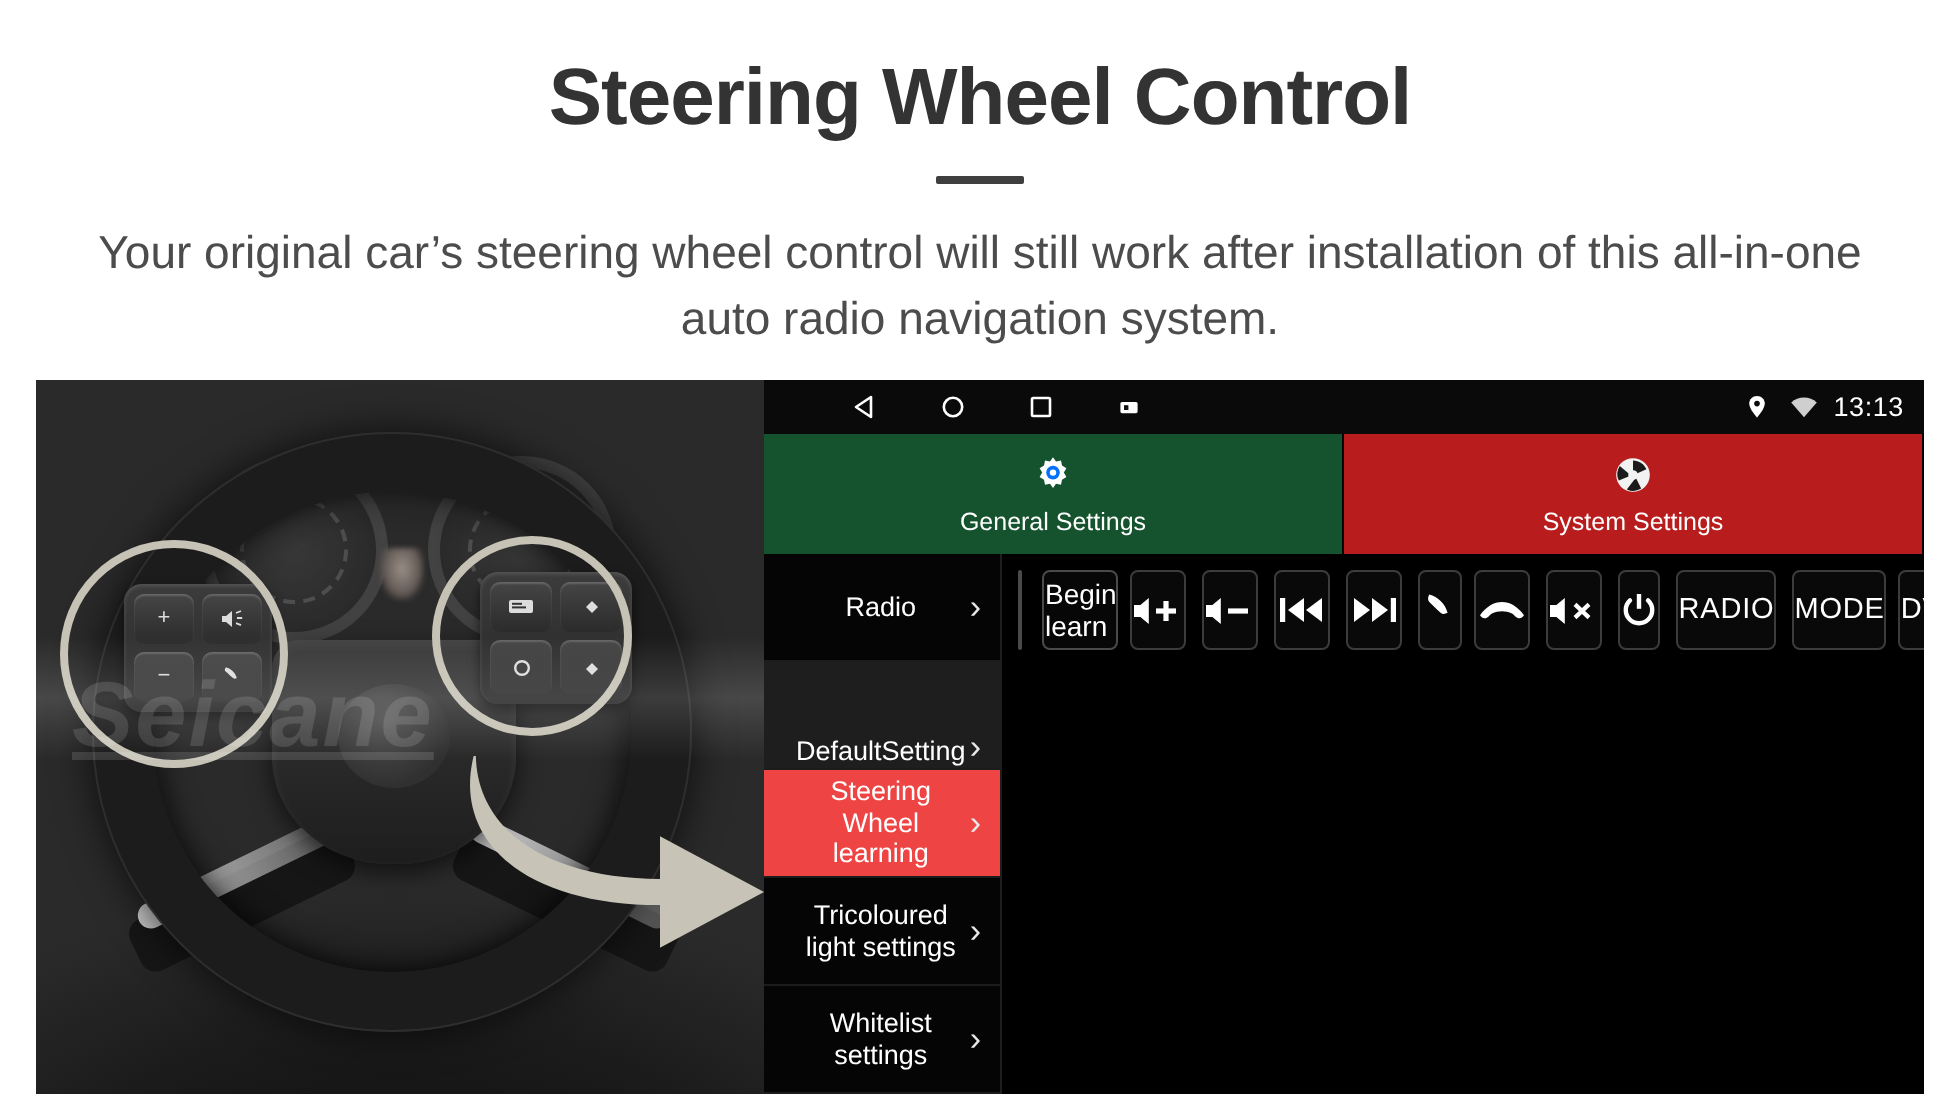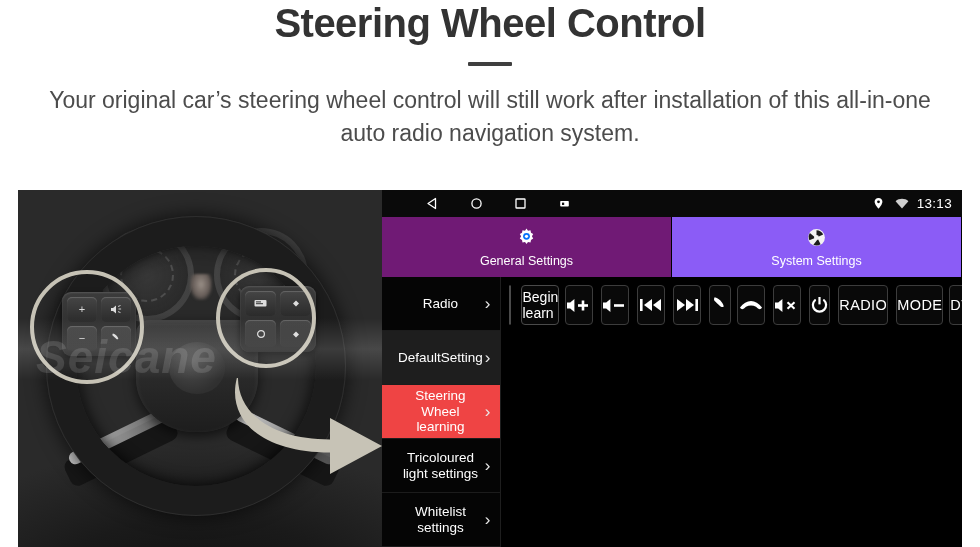--- a/index.html
+++ b/index.html
@@ -5,21 +5,21 @@
   * { box-sizing: border-box; margin: 0; padding: 0; }
   html, body {
     width: 980px; height: 547px;
     background: #ffffff;
     font-family: "Liberation Sans", sans-serif;
     overflow: hidden;
   }
   .page { position: relative; width: 980px; height: 547px; background:#fff; }
 
   
-  .header { text-align: center; }
+  .header { padding-top: 26px; text-align: center; }
   .page-title {
     font-size: 40px;
     font-weight: bold;
     color: #333333;
     letter-spacing: -0.5px;
     line-height: 1.15;
   }
   .title-rule {
     width: 44px; height: 4px; background: #3f3f3f;
     margin: 16px auto 0;
@@ -152,20 +152,21 @@
 
   .watermark {
     position:absolute;
     left: 18px; top: 140px;
     width: 360px;
     font-size: 46px; font-weight: bold; font-style: italic;
     color: rgba(255,255,255,0.13);
     letter-spacing: 1px;
     white-space: nowrap;
     pointer-events: none;
+    text-decoration: underline;
   }
   .glare {
     position:absolute; left:0; top: 128px; width: 364px; height: 62px;
     background: linear-gradient(180deg, rgba(255,255,255,0) 0%, rgba(255,255,255,0.14) 50%, rgba(255,255,255,0) 100%);
     pointer-events:none;
   }
 
   
   .headunit {
     position: relative;
@@ -186,24 +187,24 @@
   .sb-right { display:flex; align-items:center; gap: 7px; }
   .sb-time { font-size: 13.5px; color:#fff; letter-spacing:0.3px; }
   .nav-ico { display:flex; align-items:center; justify-content:center; width:16px; height:16px; }
 
   .tabs { display:flex; height: 60px; flex: 0 0 auto; }
   .tab {
     flex: 1 1 50%;
     display:flex; flex-direction:column; align-items:center; justify-content:center;
     gap: 5px;
     color:#fff; font-size: 12.5px;
-    background:#8b5cf6;
+    background:#b91c1c;
     border-right: 1px solid #000;
   }
-  .tab.active { background: #701a75; }
+  .tab.active { background: #14532d; }
   .tab-icon { width:22px; height:22px; display:flex; align-items:center; justify-content:center; }
 
   .body { display:flex; flex:1 1 auto; min-height:0; }
   .sidebar {
     width: 195px;
     background: #050505;
     border-right: 1px solid #1e1e1e;
     display:flex; flex-direction:column;
   }
   .side-item {
@@ -212,21 +213,21 @@
     display:flex; align-items:center; justify-content: space-between;
     padding: 0 10px 0 16px;
     border-bottom: 1px solid #1c1c1c;
     color:#ffffff;
     font-size: 13.5px;
     text-align:center;
   }
   .side-item .lbl { flex:1; text-align:center; line-height:1.18; }
   .side-item .chev { font-size: 17px; color:#e8e8e8; margin-left: 2px; }
   .side-item.active { background:#ef4444; }
-  .side-item.dim { background: rgba(255,255,255,0.10); }
+  .side-item.dim { background: rgba(255,255,255,0.10); align-items: flex-end; }
 
   .content {
     flex:1 1 auto;
     padding: 8px 8px 4px 8px;
     display:flex; flex-direction:row;
     gap: 6px;
   }
   .top-row { display:flex; gap: 10px; height: 40px; }
   .field-box {
     flex: 1 1 0;

